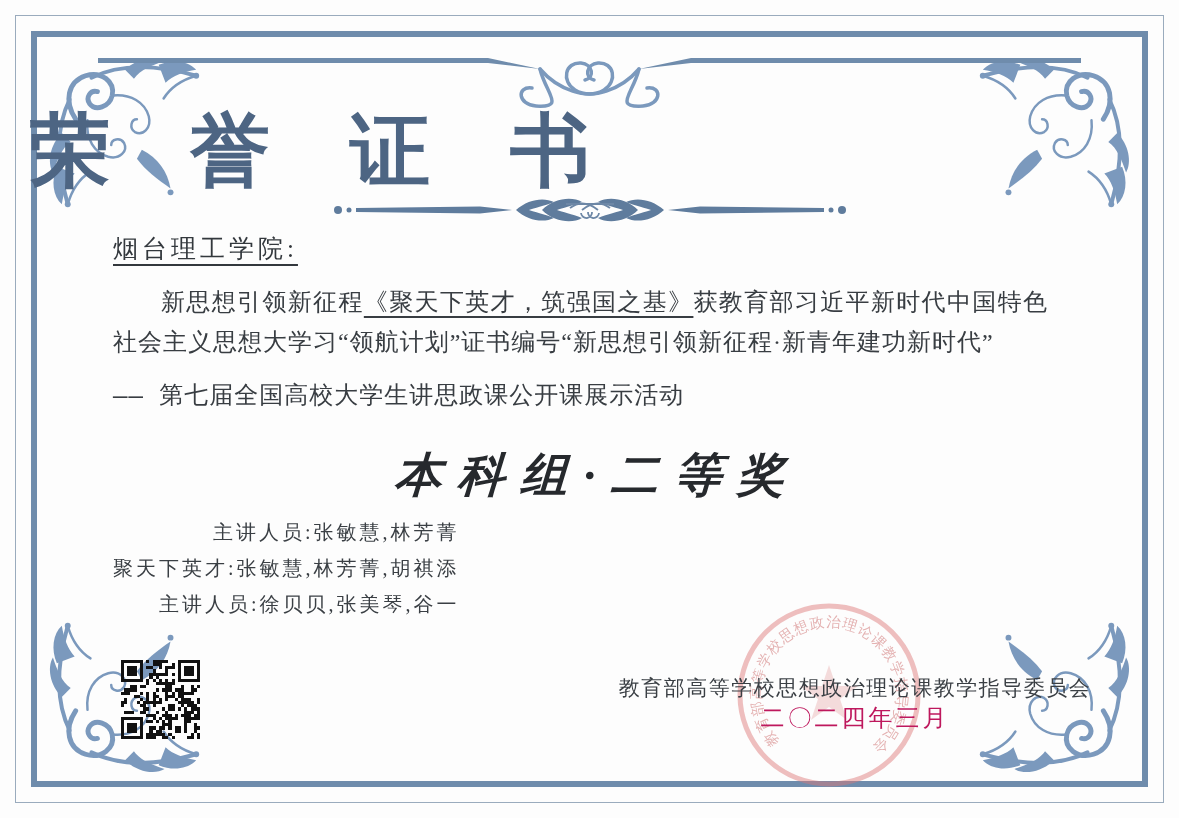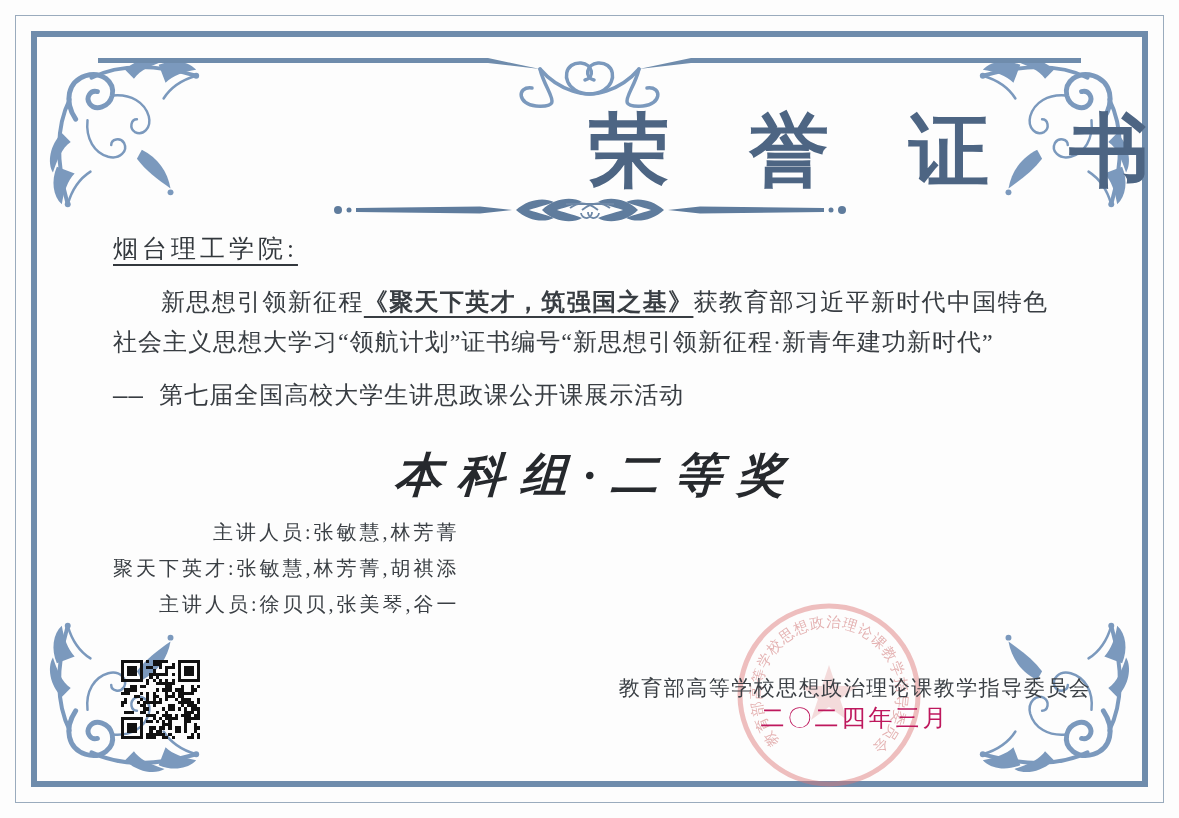--- a/index.html
+++ b/index.html
@@ -13,35 +13,35 @@
   
   .corner{position:absolute;width:168px;height:168px;}
   .corner.tl{left:46px;top:54px;}
   .corner.tr{right:46px;top:54px;transform:scaleX(-1);}
   .corner.bl{left:46px;bottom:42px;transform:scaleY(-1);}
   .corner.br{right:46px;bottom:42px;transform:scale(-1,-1);}
   
   .top-ornament{position:absolute;left:88px;top:50px;width:1003px;height:72px;}
   
   .title{
-    position:absolute;left:0;right:0;top:98px;text-align:right;
+    position:absolute;left:0;right:0;top:98px;text-align:left;
     font-size:80px;font-weight:bold;color:#4d6583;letter-spacing:30px;padding-left:30px;
   }
   .divider{position:absolute;left:330px;top:192px;width:520px;height:36px;}
   
   .recipient{
     position:absolute;left:113px;top:232px;font-size:25px;color:#33383d;
     text-decoration:underline;text-underline-offset:7px;text-decoration-thickness:1.5px;letter-spacing:4px;
   }
   .body-text{
     position:absolute;left:113px;top:282px;width:935px;font-size:24px;color:#383d42;
     line-height:40px;letter-spacing:1px;text-align:justify;
   }
   .body-text p{margin:0;text-indent:2em;}
-  .work-title{text-decoration:underline;text-underline-offset:6px;text-decoration-thickness:1.5px;font-weight:bold;}
+  .work-title{text-decoration:underline;text-underline-offset:6px;text-decoration-thickness:1.5px;}
   .event-line{margin-top:15px;font-family:Liberation Mono, monospace;}
   
   .award{
     position:absolute;left:0;right:0;top:444px;text-align:center;
     font-size:47px;font-weight:900;color:#26292d;letter-spacing:16px;padding-left:16px;
     font-style:italic;transform:skewX(-3deg);
   }
   
   .roles{position:absolute;left:113px;top:514px;font-size:20px;color:#3a3f44;line-height:36px;letter-spacing:3px;text-align:right;}
   

